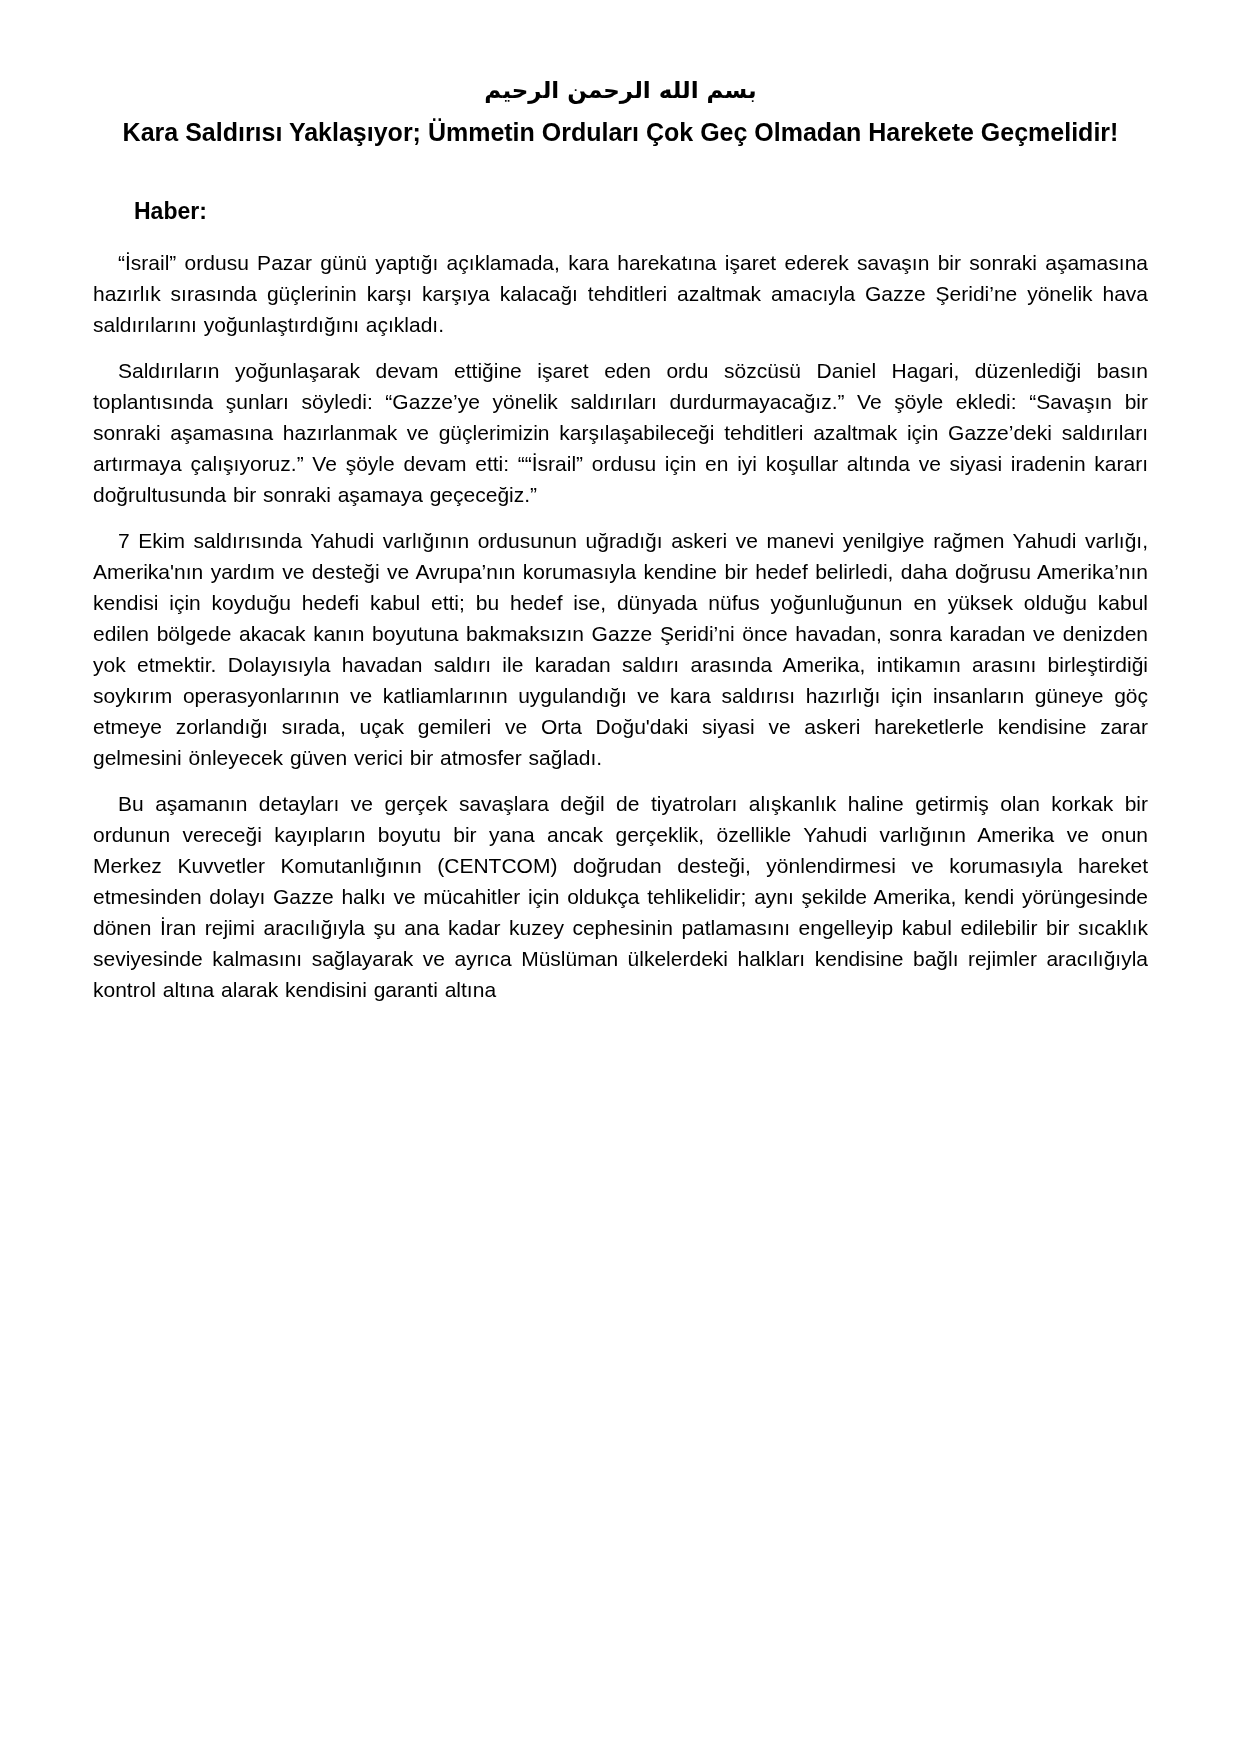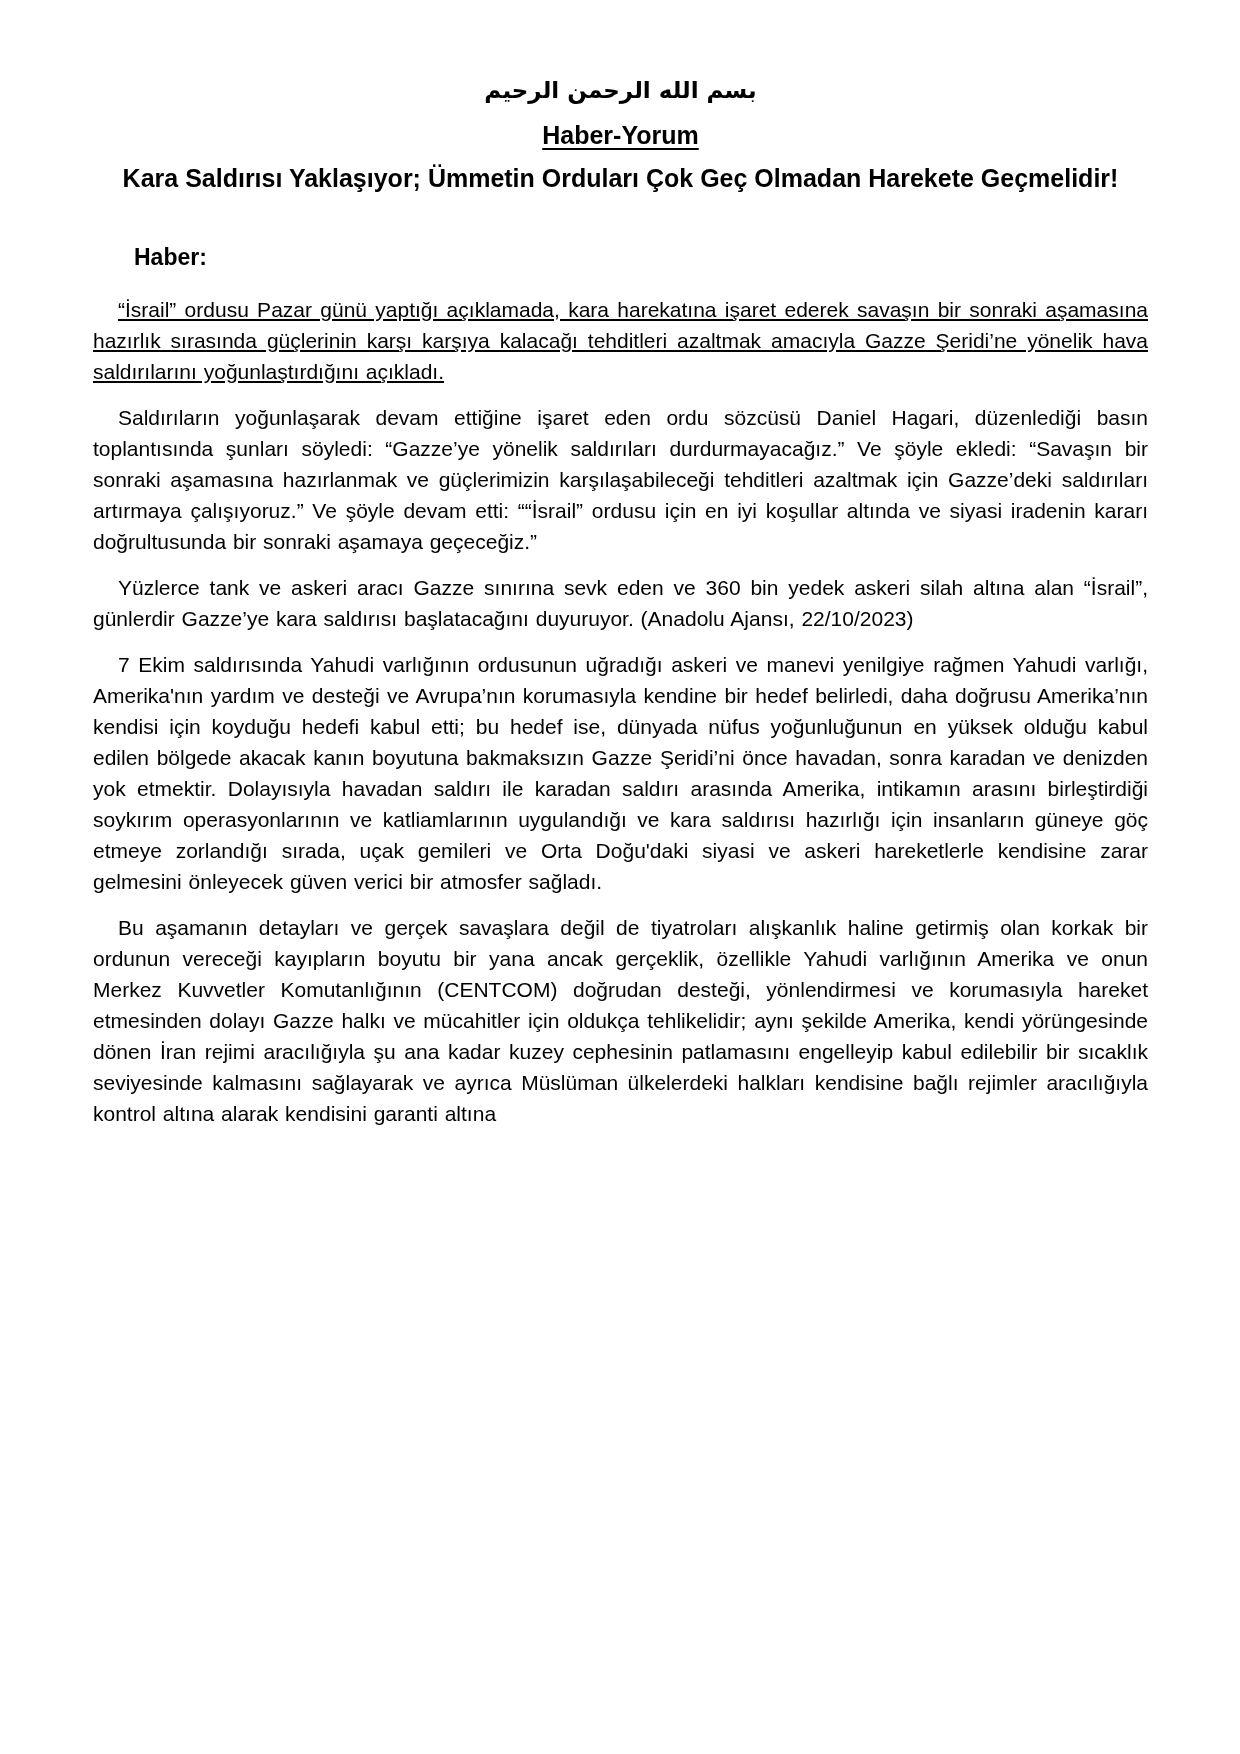--- a/index.html
+++ b/index.html
@@ -61,39 +61,36 @@
   .body-par {
     font-size: 21px;
     line-height: 31px;
     text-align: justify;
     text-indent: 25px;
     margin: 15px 0 0 0;
     word-spacing: 1px;
   }
   .sec-heading + .body-par {
     margin-top: 22px;
-    text-decoration: underline;
   }
 </style>
 </head>
 <body>
 
 <div class="page">
 
   <div class="basmala">بسم الله الرحمن الرحيم</div>
 
-  <div class="doc-header">Haber-Yorum</div>
 
   <div class="doc-title">Kara Saldırısı Yaklaşıyor; Ümmetin Orduları Çok Geç Olmadan Harekete Geçmelidir!</div>
 
   <section class="sec-haber">
     <div class="sec-heading">Haber:</div>
     <p class="body-par">“İsrail” ordusu Pazar günü yaptığı açıklamada, kara harekatına işaret ederek savaşın bir sonraki aşamasına hazırlık sırasında güçlerinin karşı karşıya kalacağı tehditleri azaltmak amacıyla Gazze Şeridi’ne yönelik hava saldırılarını yoğunlaştırdığını açıkladı.</p>
     <p class="body-par">Saldırıların yoğunlaşarak devam ettiğine işaret eden ordu sözcüsü Daniel Hagari, düzenlediği basın toplantısında şunları söyledi: “Gazze’ye yönelik saldırıları durdurmayacağız.” Ve şöyle ekledi: “Savaşın bir sonraki aşamasına hazırlanmak ve güçlerimizin karşılaşabileceği tehditleri azaltmak için Gazze’deki saldırıları artırmaya çalışıyoruz.” Ve şöyle devam etti: ““İsrail” ordusu için en iyi koşullar altında ve siyasi iradenin kararı doğrultusunda bir sonraki aşamaya geçeceğiz.”</p>
-    <p class="body-par">Yüzlerce tank ve askeri aracı Gazze sınırına sevk eden ve 360 bin yedek askeri silah altına alan “İsrail”, günlerdir Gazze’ye kara saldırısı başlatacağını duyuruyor. (Anadolu Ajansı, 22/10/2023)</p>
   </section>
 
   <section class="sec-yorum">
     <p class="body-par">7 Ekim saldırısında Yahudi varlığının ordusunun uğradığı askeri ve manevi yenilgiye rağmen Yahudi varlığı, Amerika'nın yardım ve desteği ve Avrupa’nın korumasıyla kendine bir hedef belirledi, daha doğrusu Amerika’nın kendisi için koyduğu hedefi kabul etti; bu hedef ise, dünyada nüfus yoğunluğunun en yüksek olduğu kabul edilen bölgede akacak kanın boyutuna bakmaksızın Gazze Şeridi’ni önce havadan, sonra karadan ve denizden yok etmektir. Dolayısıyla havadan saldırı ile karadan saldırı arasında Amerika, intikamın arasını birleştirdiği soykırım operasyonlarının ve katliamlarının uygulandığı ve kara saldırısı hazırlığı için insanların güneye göç etmeye zorlandığı sırada, uçak gemileri ve Orta Doğu'daki siyasi ve askeri hareketlerle kendisine zarar gelmesini önleyecek güven verici bir atmosfer sağladı.</p>
     <p class="body-par">Bu aşamanın detayları ve gerçek savaşlara değil de tiyatroları alışkanlık haline getirmiş olan korkak bir ordunun vereceği kayıpların boyutu bir yana ancak gerçeklik, özellikle Yahudi varlığının Amerika ve onun Merkez Kuvvetler Komutanlığının (CENTCOM) doğrudan desteği, yönlendirmesi ve korumasıyla hareket etmesinden dolayı Gazze halkı ve mücahitler için oldukça tehlikelidir; aynı şekilde Amerika, kendi yörüngesinde dönen İran rejimi aracılığıyla şu ana kadar kuzey cephesinin patlamasını engelleyip kabul edilebilir bir sıcaklık seviyesinde kalmasını sağlayarak ve ayrıca Müslüman ülkelerdeki halkları kendisine bağlı rejimler aracılığıyla kontrol altına alarak kendisini garanti altına</p>
   </section>
 
 </div>
 
 </body></html>

